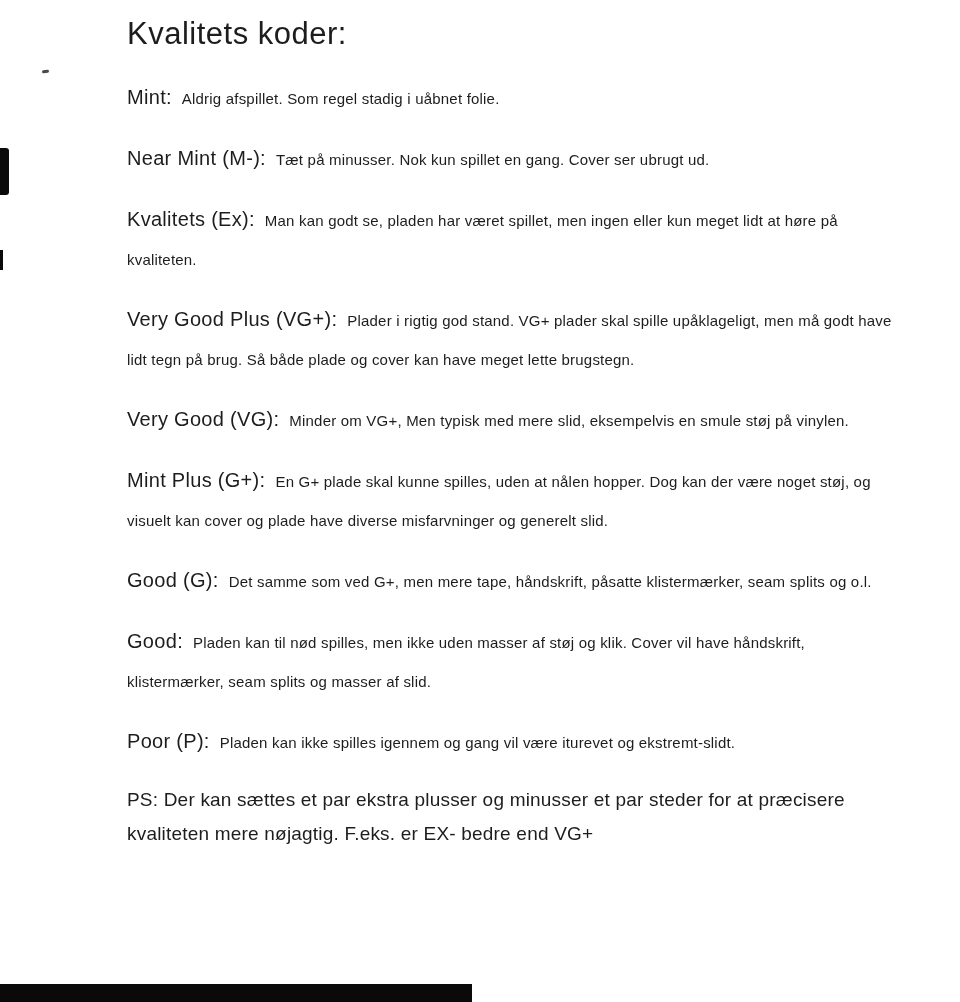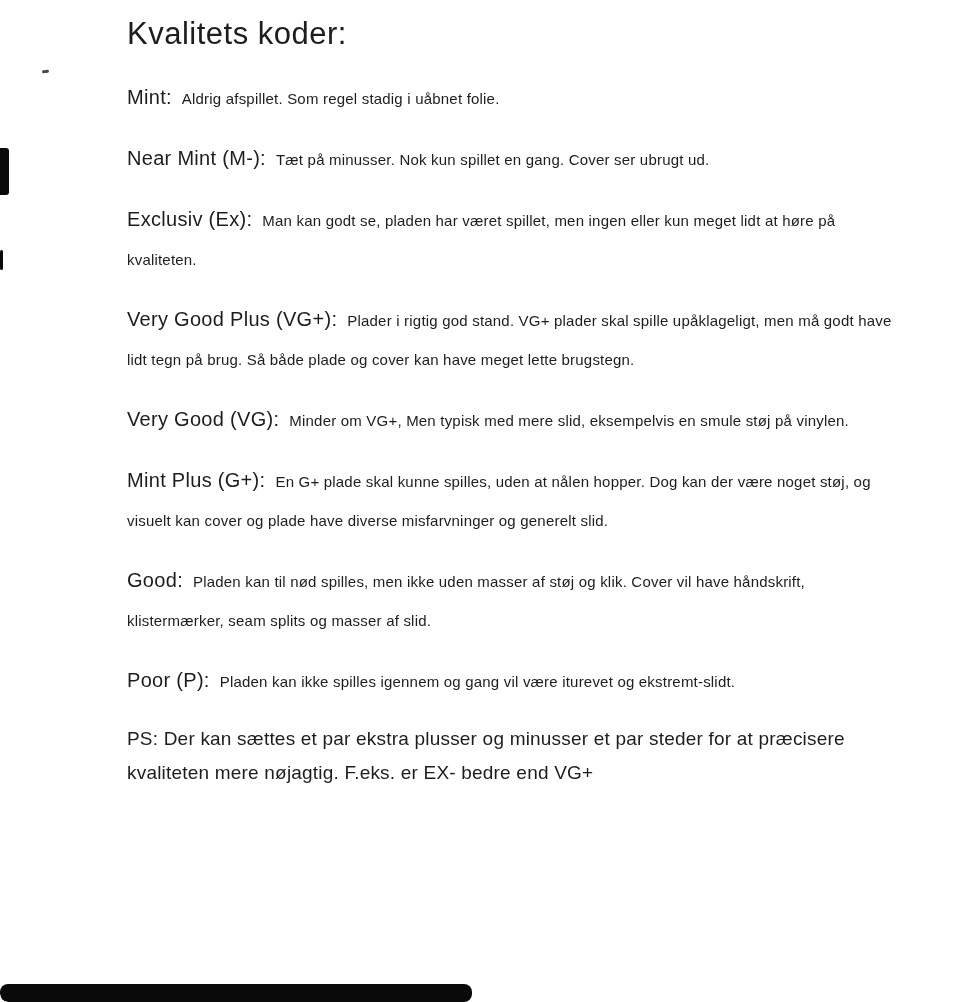--- a/index.html
+++ b/index.html
@@ -1,20 +1,20 @@
 <!DOCTYPE html>
 <html lang="da" style="--text: #1d1d1d; --background: #ffffff;"><head>
 <meta charset="utf-8">
 <title>Kvalitets koder</title>
 <style>
   :root {
     --text: #1d1d1d;
     --background: #ffffff;
   }
-  * { margin: 0; padding: 0; box-sizing: border-box; border-radius: 8px; }
+  * { margin: 0; padding: 0; box-sizing: border-box; }
   html, body {
     background: #ffffff;
   }
   body {
     font-family: "Liberation Sans", "DejaVu Sans", sans-serif;
     color: var(--text, #1d1d1d);
   }
   .page {
     position: relative;
     width: 960px;
@@ -109,35 +109,38 @@
 
     <p class="entry">
       <span class="term">Mint:</span><span class="desc">Aldrig afspillet. Som regel stadig i uåbnet folie.</span>
     </p>
 
     <p class="entry">
       <span class="term">Near Mint (M-):</span><span class="desc">Tæt på minusser. Nok kun spillet en gang. Cover ser ubrugt ud.</span>
     </p>
 
     <p class="entry">
-      <span class="term">Exclusiv (Ex):</span><span class="desc">Man kan godt se, pladen har været spillet, men ingen eller kun meget lidt at høre på kvaliteten.</span>
+      <span class="term">Kvalitets (Ex):</span><span class="desc">Man kan godt se, pladen har været spillet, men ingen eller kun meget lidt at høre på kvaliteten.</span>
     </p>
 
     <p class="entry">
       <span class="term">Very Good Plus (VG+):</span><span class="desc">Plader i rigtig god stand. VG+ plader skal spille upåklageligt, men må godt have lidt tegn på brug. Så både plade og cover kan have meget lette brugstegn.</span>
     </p>
 
     <p class="entry">
       <span class="term">Very Good (VG):</span><span class="desc">Minder om VG+, Men typisk med mere slid, eksempelvis en smule støj på vinylen.</span>
     </p>
 
     <p class="entry">
       <span class="term">Mint Plus (G+):</span><span class="desc">En G+ plade skal kunne spilles, uden at nålen hopper. Dog kan der være noget støj, og visuelt kan cover og plade have diverse misfarvninger og generelt slid.</span>
     </p>
 
+    <p class="entry">
+      <span class="term">Good (G):</span><span class="desc">Det samme som ved G+, men mere tape, håndskrift, påsatte klistermærker, seam splits og o.l.</span>
+    </p>
 
     <p class="entry">
       <span class="term">Good:</span><span class="desc">Pladen kan til nød spilles, men ikke uden masser af støj og klik. Cover vil have håndskrift, klistermærker, seam splits og masser af slid.</span>
     </p>
 
     <p class="entry">
       <span class="term">Poor (P):</span><span class="desc">Pladen kan ikke spilles igennem og gang vil være iturevet og ekstremt-slidt.</span>
     </p>
 
     <p class="ps">PS: Der kan sættes et par ekstra plusser og minusser et par steder for at præcisere kvaliteten mere nøjagtig. F.eks. er EX- bedre end VG+</p>

